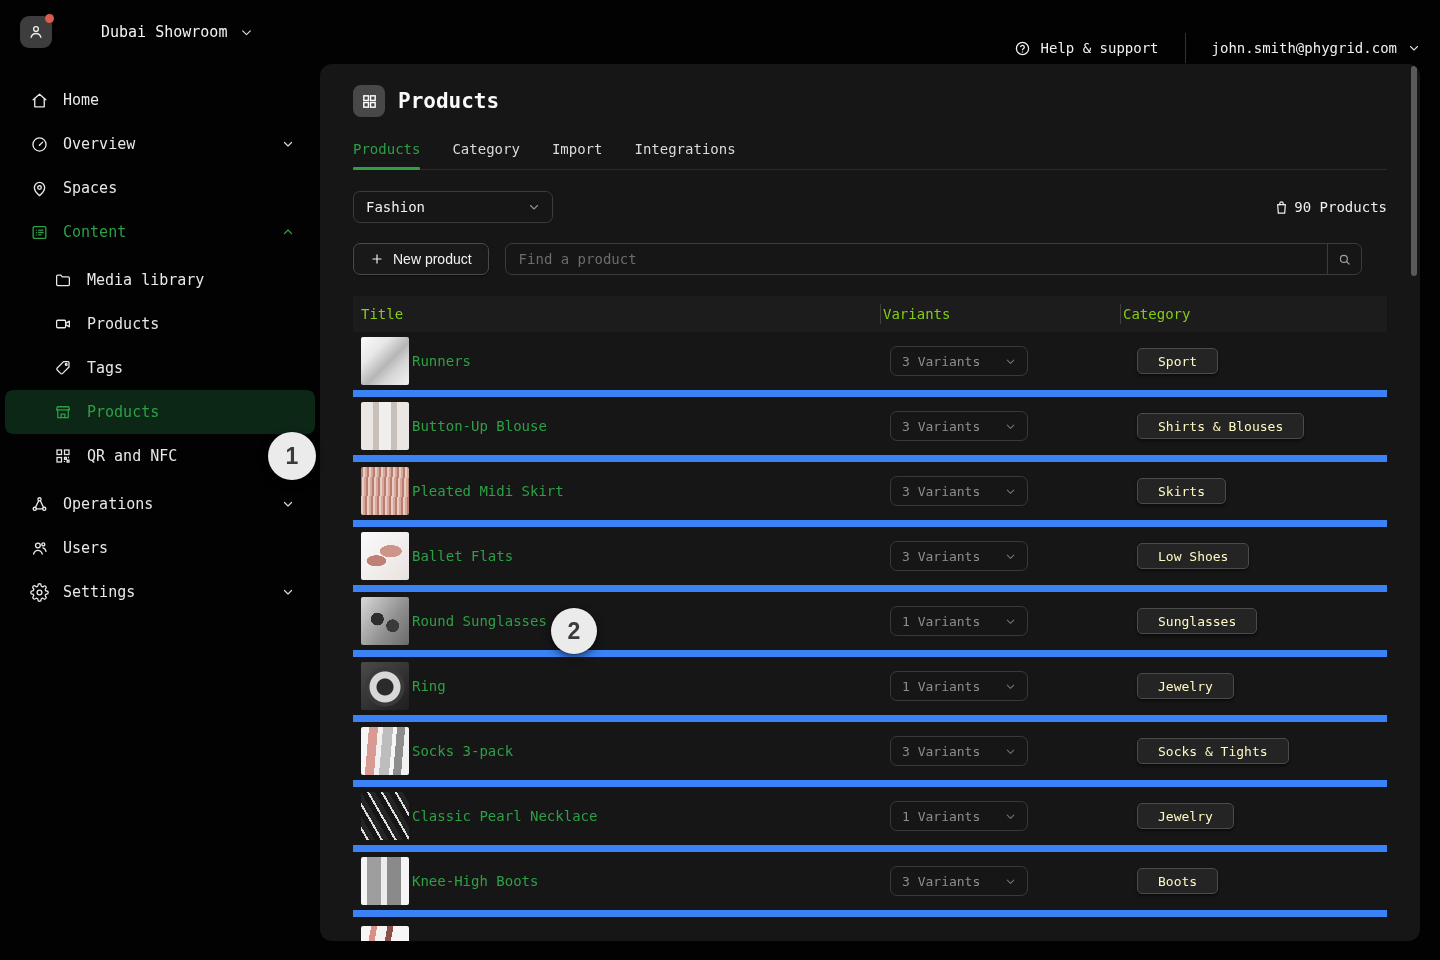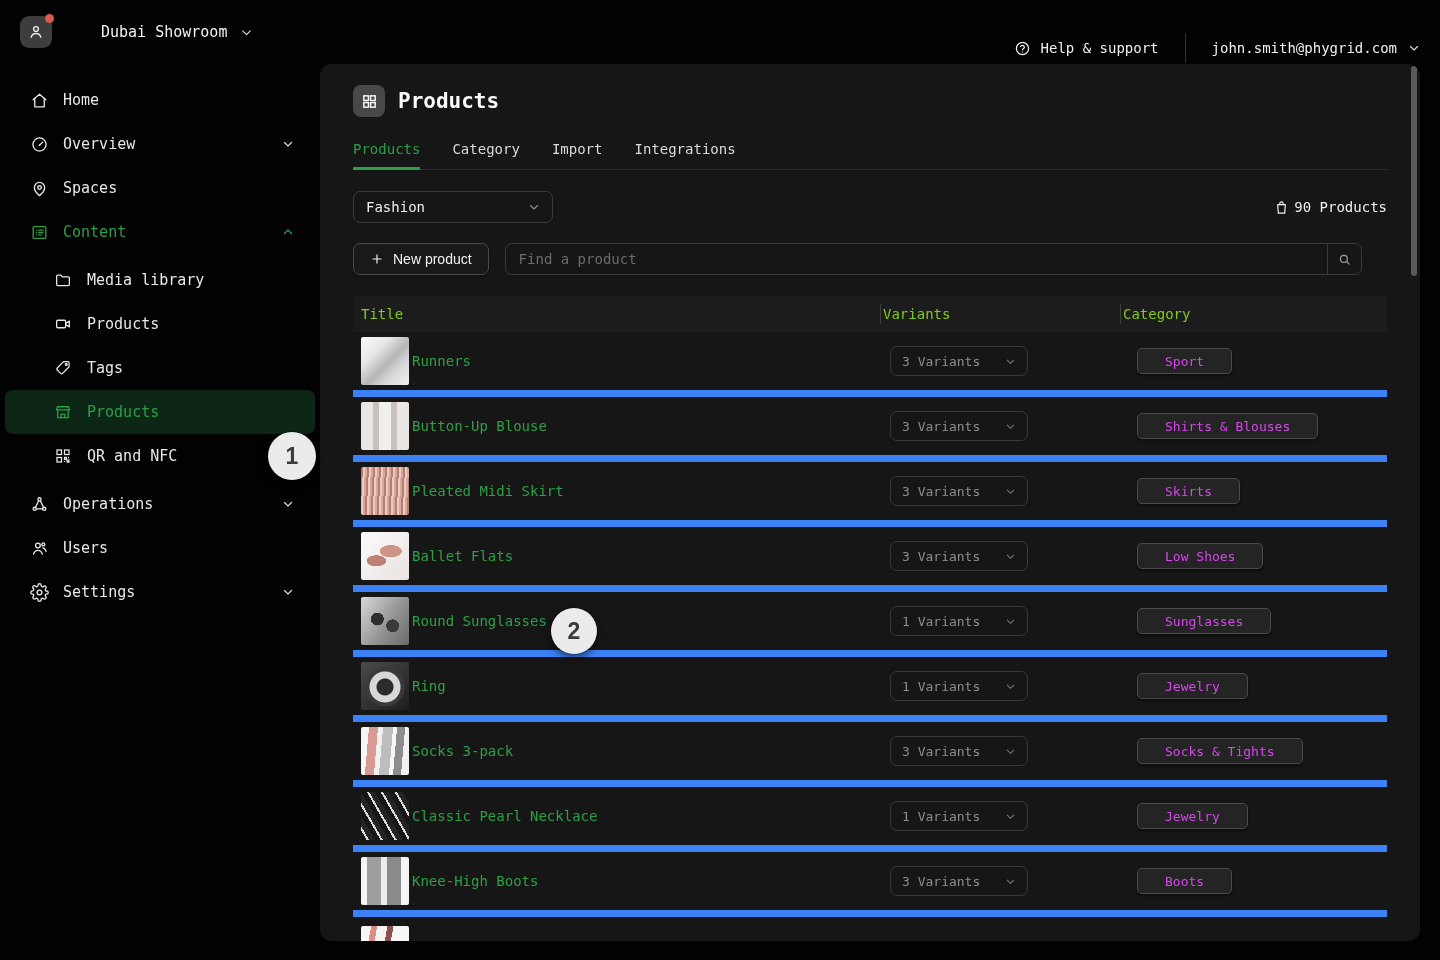--- a/index.html
+++ b/index.html
@@ -83,22 +83,22 @@
     border-bottom:7px solid #3b82f6; }
   .cell-title { display:flex; align-items:center; gap:3px; padding-left:8px; }
   .thumb { width:48px; height:48px; border-radius:2px; flex:none; }
   .title-link { color:#2da046; font-size:14px; cursor:pointer; }
   .cell-var { padding-left:10px; }
   .vselect { width:138px; height:30px; border:1px solid #393939; border-radius:7px;
     display:flex; align-items:center; justify-content:space-between; padding:0 11px;
     color:#8d8d8d; font-size:13px; cursor:pointer; }
   .vselect .chev { color:#777; }
   .cell-cat { padding-left:17px; }
-  .chip { display:inline-flex; align-items:center; height:26px; padding:0 27px; background:#242424;
-    border:1px solid #4b4b4b; border-radius:5px; color:#d946ef; font-size:13px;
+  .chip { display:inline-flex; align-items:center; height:26px; padding:0 20px; background:#242424;
+    border:1px solid #4b4b4b; border-radius:5px; color:#fef9c3; font-size:13px;
     box-shadow:0 2px 3px rgba(0,0,0,.45); white-space:nowrap; }
   .partial-row { height:84px; display:flex; align-items:flex-start; padding-left:8px; padding-top:9px; }
 
   
   [data-thumb="sneakers"]   { background:linear-gradient(135deg,#fbfbfb 0%,#e8e8e8 30%,#b6b6b6 55%,#d7d7d7 72%,#f2f2f2 100%); }
   [data-thumb="blouse"]     { background:linear-gradient(90deg,#e9e6e3 0 12px,#c9c0ba 12px 18px,#f1efed 18px 30px,#c9c0ba 30px 36px,#e9e6e3 36px 48px); }
   [data-thumb="skirt"]      { background:repeating-linear-gradient(93deg,#b97d6f 0 2px,#e8cdc4 2px 4px,#d8a89a 4px 6px); }
   [data-thumb="flats"]      { background:radial-gradient(ellipse 16px 9px at 32% 60%,#bf8176 0 60%,transparent 62%),radial-gradient(ellipse 18px 10px at 62% 40%,#cf9488 0 60%,transparent 62%),linear-gradient(135deg,#fbfbfb,#e9e2e0); }
   [data-thumb="sunglasses"] { background:radial-gradient(circle 9px at 34% 46%,#2e2e2e 0 70%,transparent 72%),radial-gradient(circle 9px at 66% 60%,#3a3a3a 0 70%,transparent 72%),linear-gradient(125deg,#d9d9d9,#8f8f8f 60%,#6a6a6a); }
   [data-thumb="ring"]       { background:radial-gradient(circle at 50% 52%,#2b2b2b 0 8px,#d8d8d8 9px 15px,#3a3a3a 16px 19px,transparent 20px),linear-gradient(140deg,#4a4a4a,#1e1e1e); }

